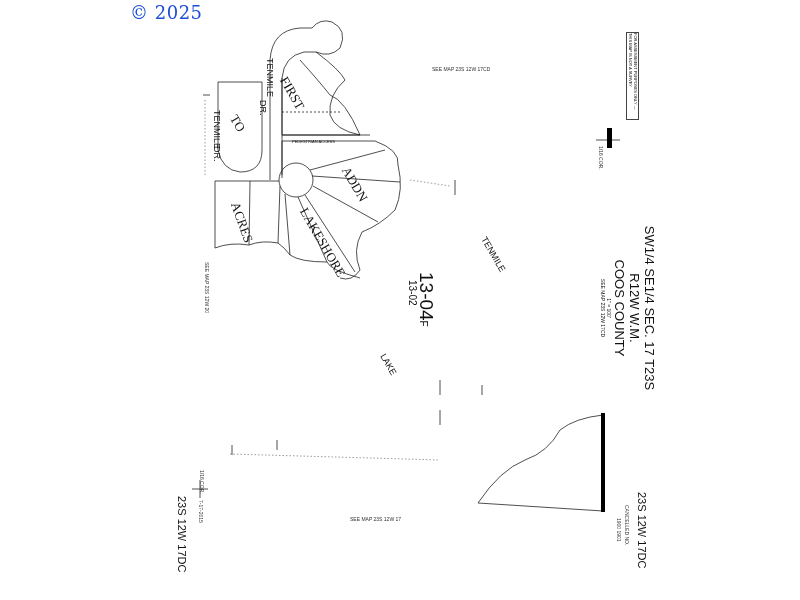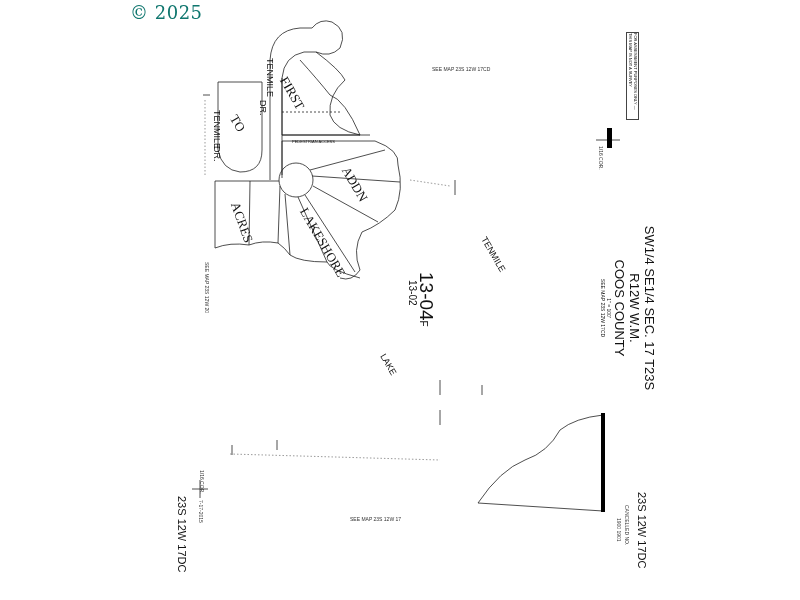--- a/index.html
+++ b/index.html
@@ -1,17 +1,17 @@
 <!DOCTYPE html>
 <html><head>
   <meta charset="utf-8">
   <style>
     html, body { margin: 0; padding: 0; background: #ffffff; }
     body { width: 800px; height: 600px; position: relative; overflow: hidden; font-family: "Liberation Sans", sans-serif; color: #111; }
-    .watermark { position: absolute; left: 130px; top: 2px; font-family: "DejaVu Serif", serif; font-size: 18px; color: #0f766e; letter-spacing: 0.5px; }
+    .watermark { position: absolute; left: 130px; top: 2px; font-family: "DejaVu Serif", serif; font-size: 18px; color: #1d4ed8; letter-spacing: 0.5px; }
     svg.map { position: absolute; left: 0; top: 0; width: 800px; height: 600px; }
     .lbl { position: absolute; white-space: nowrap; transform-origin: 0 0; }
     .rot90 { transform: rotate(90deg); }
     .title-block { position: absolute; left: 657px; top: 208px; transform: rotate(90deg); transform-origin: 0 0; text-align: center; width: 200px; }
     .title-line1 { font-size: 13px; font-weight: normal; }
     .title-line2 { font-size: 13px; }
     .title-scale { font-size: 5px; }
     .title-see { font-size: 5px; }
     .mapno { position: absolute; left: 437px; top: 272px; transform: rotate(90deg); transform-origin: 0 0; font-size: 19px; }
     .mapno small { font-size: 10px; }

